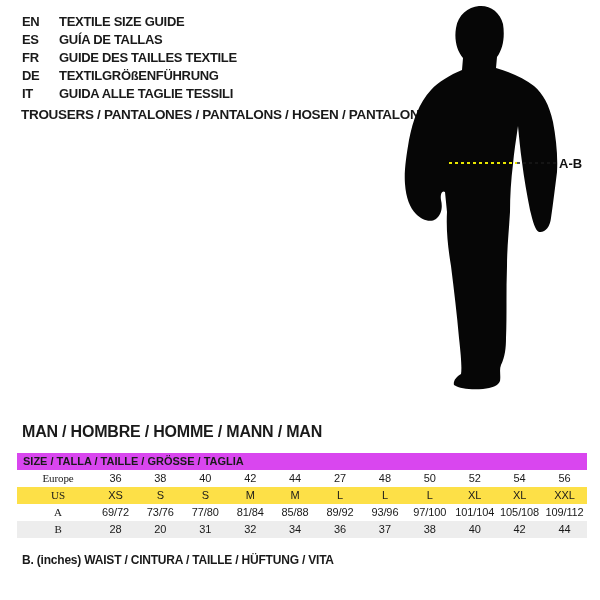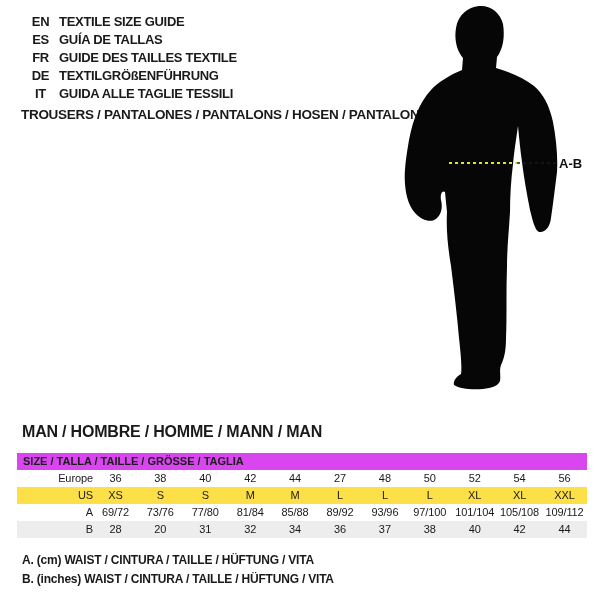--- a/index.html
+++ b/index.html
@@ -2,32 +2,32 @@
 <html><head>
 <meta charset="utf-8">
 <style>
   html,body{margin:0;padding:0;}
   body{
     width:600px;height:600px;position:relative;background:#ffffff;
     font-family:"Liberation Sans",sans-serif;color:#1a1a1a;overflow:hidden;
   }
   
   .langs{position:absolute;left:22px;top:13px;font-size:13px;font-weight:700;letter-spacing:-0.3px;}
-  .lang-row{display:flex;line-height:18px;text-align:center;}
+  .lang-row{display:flex;line-height:18px;}
   .lang-code{width:37px;flex:0 0 37px;}
   .category{position:absolute;left:21px;top:106px;font-size:13.5px;font-weight:700;letter-spacing:-0.3px;line-height:18px;}
   
   .figure-wrap{position:absolute;left:398px;top:0;width:202px;height:420px;}
   
   .gender{position:absolute;left:22px;top:423px;font-size:16px;font-weight:700;letter-spacing:-0.2px;}
   
   .size-table{position:absolute;left:17px;top:453px;width:570px;font-size:11px;letter-spacing:-0.1px;}
   .thead{height:17px;line-height:17px;padding-left:6px;font-weight:700;letter-spacing:0;}
   .trow{display:flex;height:17px;line-height:17px;}
-  .tlabel{width:70px;flex:0 0 70px;padding-left:6px;text-align:right;}
+  .tlabel{width:70px;flex:0 0 70px;padding-left:6px;text-align:center;font-family:Liberation Serif, serif;}
   .tcell{flex:1;text-align:center;}
   
   .notes{position:absolute;left:22px;top:551px;font-size:12px;font-weight:700;letter-spacing:-0.2px;line-height:19px;}
 </style>
 </head>
 <body>
 
 <div class="langs">
   <div class="lang-row">
     <span class="lang-code">EN</span>
@@ -154,15 +154,14 @@
         <div class="tcell">37</div>
         <div class="tcell">38</div>
         <div class="tcell">40</div>
         <div class="tcell">42</div>
         <div class="tcell">44</div>
       </div>
     </div>
 </div>
 
 <div class="notes">
-  <div>A. (cm) WAIST / CINTURA / TAILLE / HÜFTUNG / VITA</div>
   <div>B. (inches) WAIST / CINTURA / TAILLE / HÜFTUNG / VITA</div>
 </div>
 
 </body></html>

